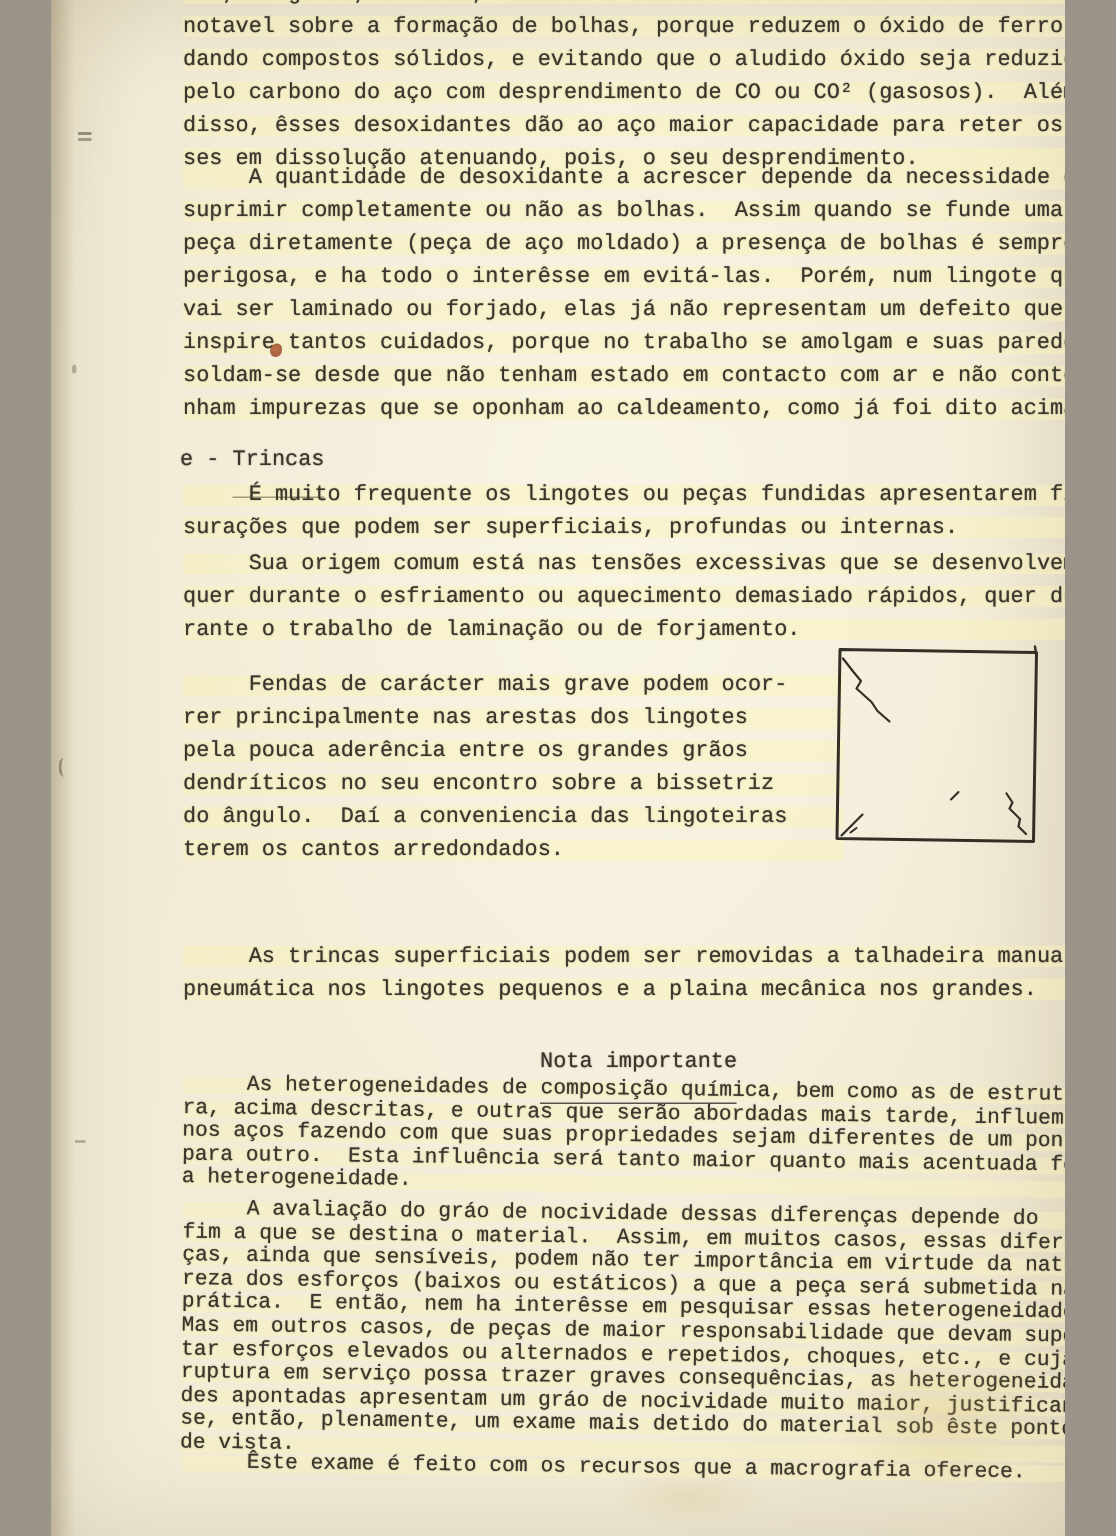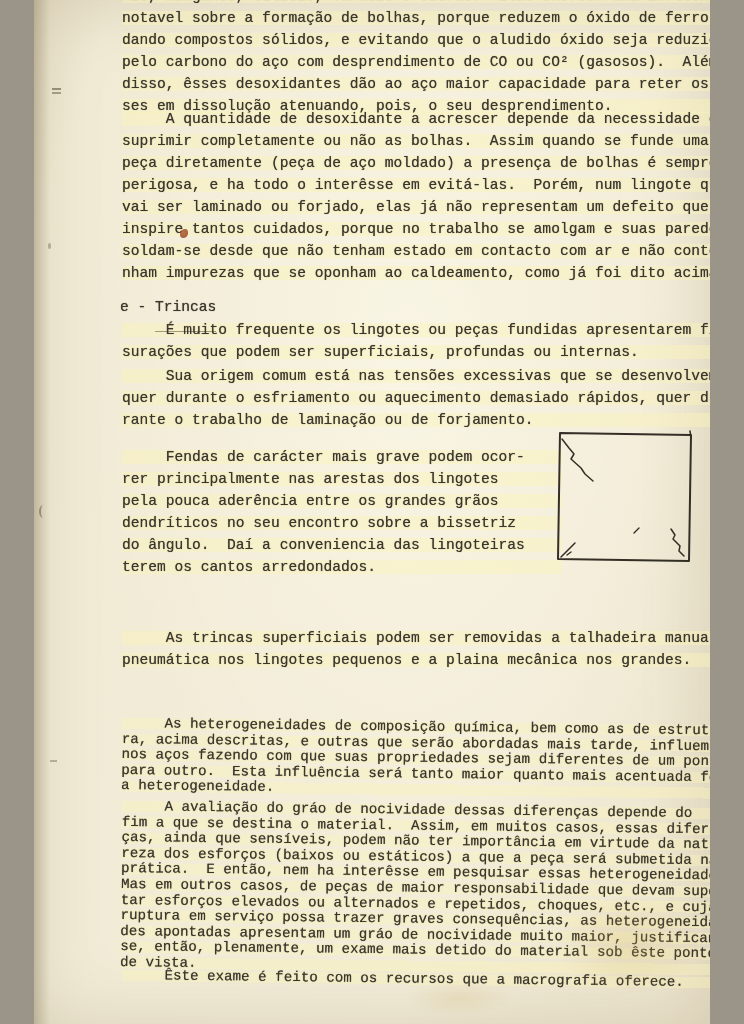--- a/index.html
+++ b/index.html
@@ -121,20 +121,21 @@
         <path d="M14,126 L18,123" stroke-width="1.4"></path>
         <path d="M118,100 L122,106 L120,110 L127,117 L126,122 L131,127" stroke-width="1.5"></path>
       </g>
     </svg>
   </div>
 
 
   <div class="para" style="top:627px">     As trincas superficiais podem ser removidas a talhadeira manual ou
 pneumática nos lingotes pequenos e a plaina mecânica nos grandes.</div>
 
+  <div class="heading u" id="h-nota">Nota importante</div>
 
   <div class="para bottom tilt" style="top:716px">     As heterogeneidades de composição química, bem como as de estrutu-
 ra, acima descritas, e outras que serão abordadas mais tarde, influem
 nos aços fazendo com que suas propriedades sejam diferentes de um ponto
 para outro.  Esta influência será tanto maior quanto mais acentuada fôr
 a heterogeneidade.</div>
 
   <div class="para bottom tilt" style="top:799px">     A avaliação do gráo de nocividade dessas diferenças depende do
 fim a que se destina o material.  Assim, em muitos casos, essas diferen-
 ças, ainda que sensíveis, podem não ter importância em virtude da natu-

